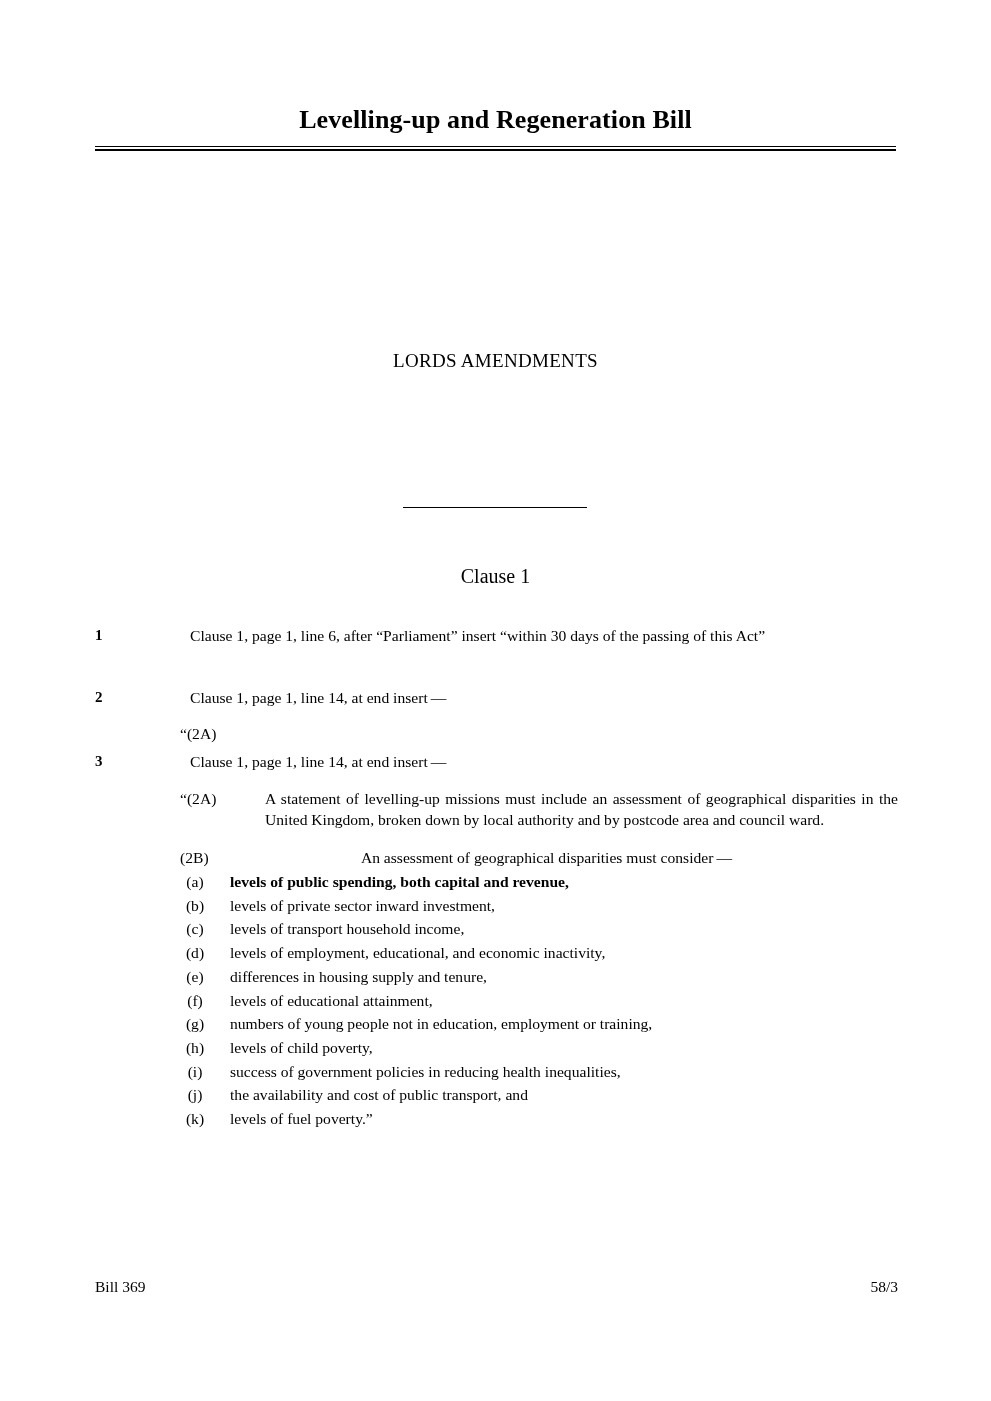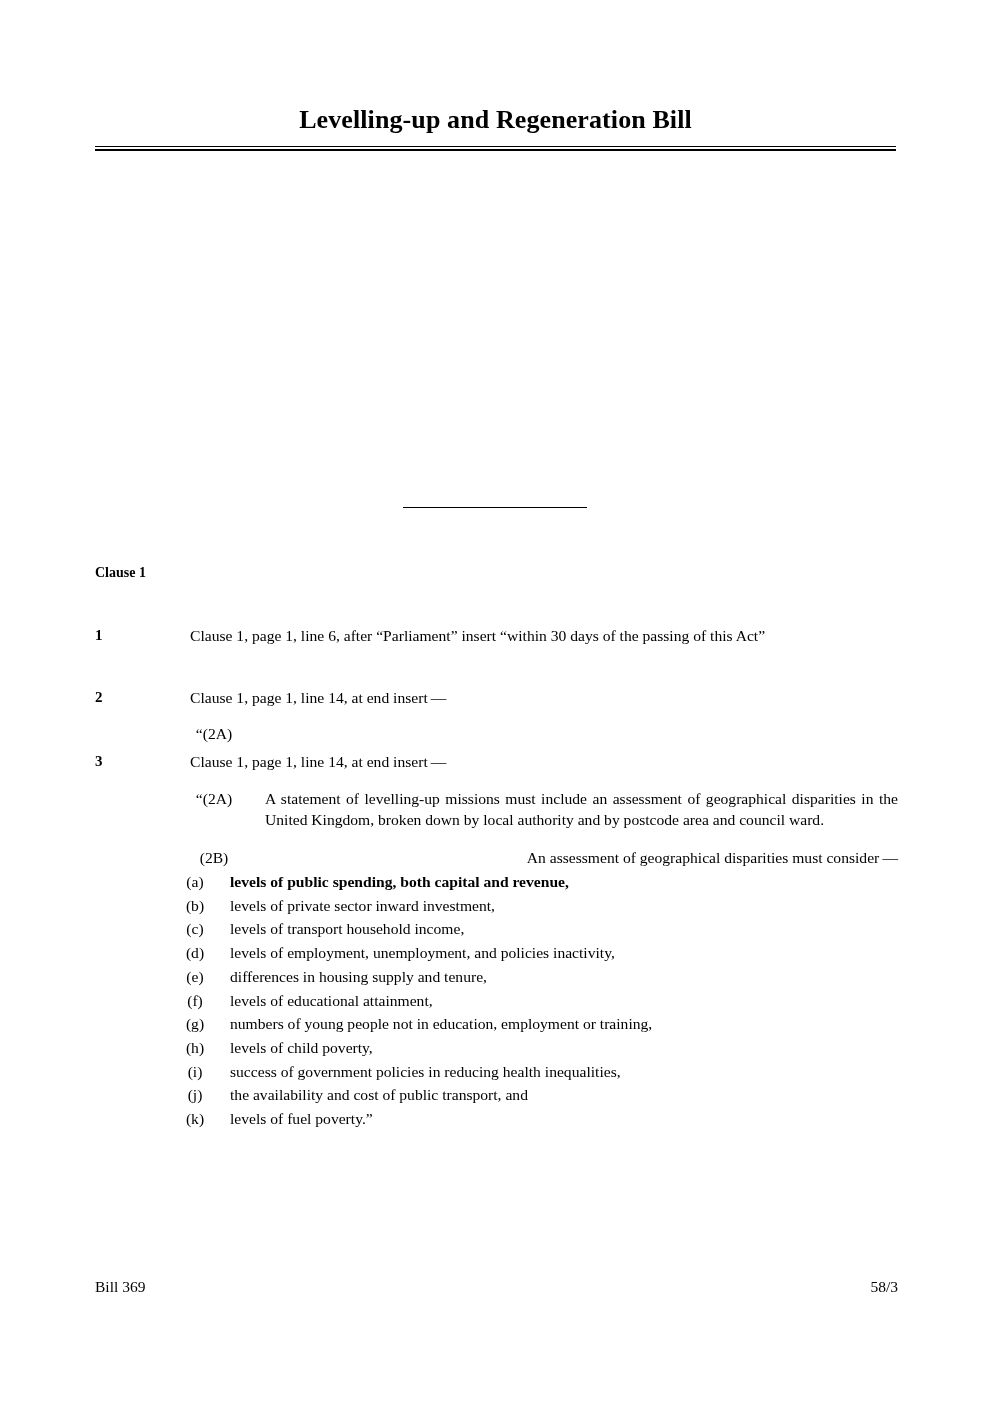--- a/index.html
+++ b/index.html
@@ -84,23 +84,23 @@
     height: 1.4px;
     background: #000000;
   }
 
   
   .clause-heading {
     position: absolute;
     left: 95px;
     top: 565px;
     width: 801px;
-    text-align: left;
-    font-size: 14px;
-    font-weight: bold;
+    text-align: center;
+    font-size: 20px;
+    font-weight: normal;
   }
 
   
   .body-area {
     position: absolute;
     left: 95px;
     top: 625px;
     width: 803px;
     font-size: 15.6px;
     line-height: 1.38;
@@ -125,29 +125,29 @@
   .para-block {
     position: relative;
     margin-top: 15px;
     margin-left: 85px;
   }
   .para-marker {
     position: absolute;
     left: 0;
     top: 0;
     width: 68px;
-    text-align: center;
+    text-align: left;
   }
   .para-text {
     margin-left: 85px;
     text-align: justify;
     text-justify: inter-word;
   }
   .para-text.ragged {
-    text-align: right;
+    text-align: center;
     margin-left: 15px;
   }
   .sub-list {
     margin-top: 2px;
     margin-left: 83px;
   }
   .sub-item {
     position: relative;
     line-height: 1.52;
   }
@@ -183,20 +183,21 @@
 <div class="page">
 
   <div class="doc-title">Levelling-up and Regeneration Bill</div>
 
   <div class="rule-wrap-title">
     <div class="rule-thin"></div>
     <div class="rule-gap-1"></div>
     <div class="rule-thick"></div>
   </div>
 
+  <div class="lords-heading">LORDS AMENDMENTS</div>
 
 
   <div class="short-rule"></div>
 
   <div class="clause-heading">Clause 1</div>
 
   <div class="body-area">
 
     <div class="amendment">
       <div class="amend-num">1</div>
@@ -233,21 +234,21 @@
         <div class="sub-item">
           <span class="sub-marker">(b)</span>
           <span class="sub-text" style="display:block;">levels of private sector inward investment,</span>
         </div>
         <div class="sub-item">
           <span class="sub-marker">(c)</span>
           <span class="sub-text" style="display:block;">levels of transport household income,</span>
         </div>
         <div class="sub-item">
           <span class="sub-marker">(d)</span>
-          <span class="sub-text" style="display:block;">levels of employment, unemployment, and policies inactivity,</span>
+          <span class="sub-text" style="display:block;">levels of employment, educational, and economic inactivity,</span>
         </div>
         <div class="sub-item">
           <span class="sub-marker">(e)</span>
           <span class="sub-text" style="display:block;">differences in housing supply and tenure,</span>
         </div>
         <div class="sub-item">
           <span class="sub-marker">(f)</span>
           <span class="sub-text" style="display:block;">levels of educational attainment,</span>
         </div>
         <div class="sub-item">

